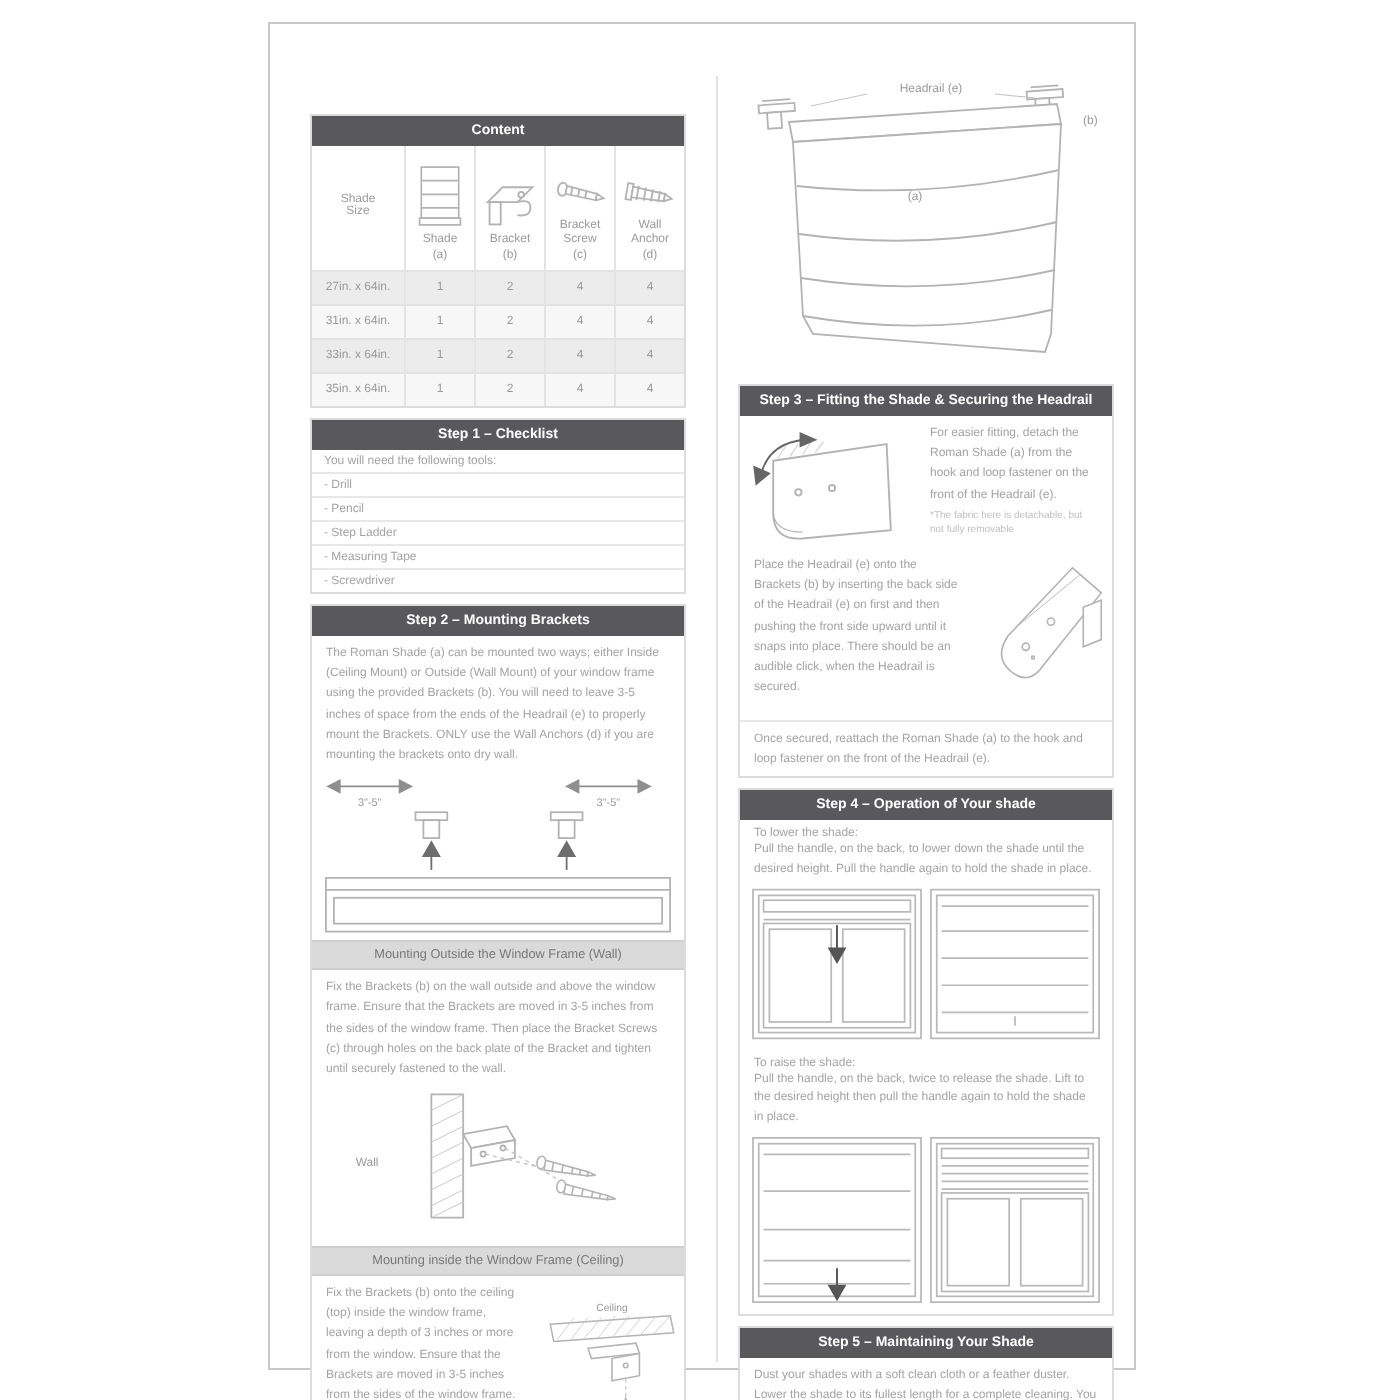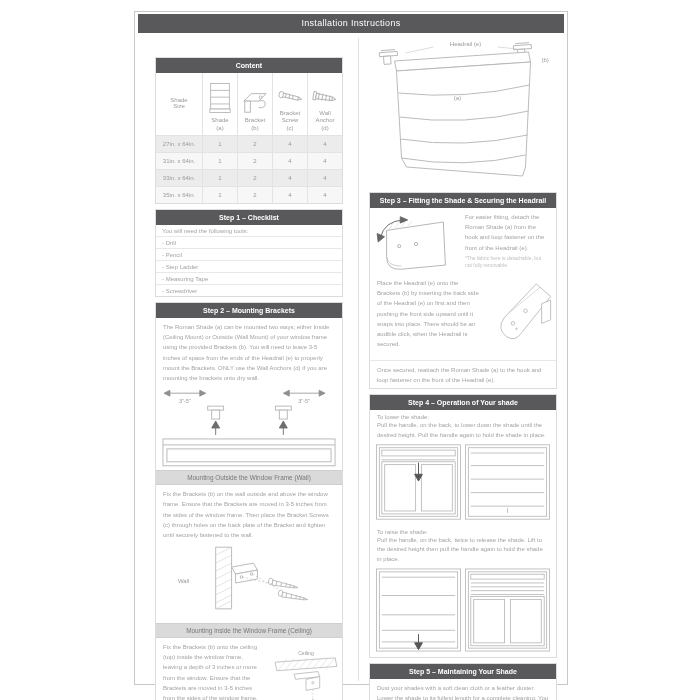--- a/index.html
+++ b/index.html
@@ -44,21 +44,20 @@
   .winpair{display:flex;justify-content:space-between;padding:2px 6px 5px;}
   .optitle{font-size:6px;color:#a3a3a3;padding:4px 7px 0;}
   .optext{font-size:6px;color:#a3a3a3;line-height:1.55;padding:1px 7px 2px;}
   .sep{border-top:1px solid #e8e8e8;}
 </style>
 </head>
 <body>
 
 <div class="canvas">
   <div class="frame">
-    <div class="main-header">Installation Instructions</div>
     <div class="divider"></div>
 
     <div class="col-left">
 
       <section class="box">
         <div class="bar">Content</div>
         <div class="ctable">
           <div class="crow chead">
             <div class="ccell csize pre" style="justify-content:center;">Shade
 Size</div>

